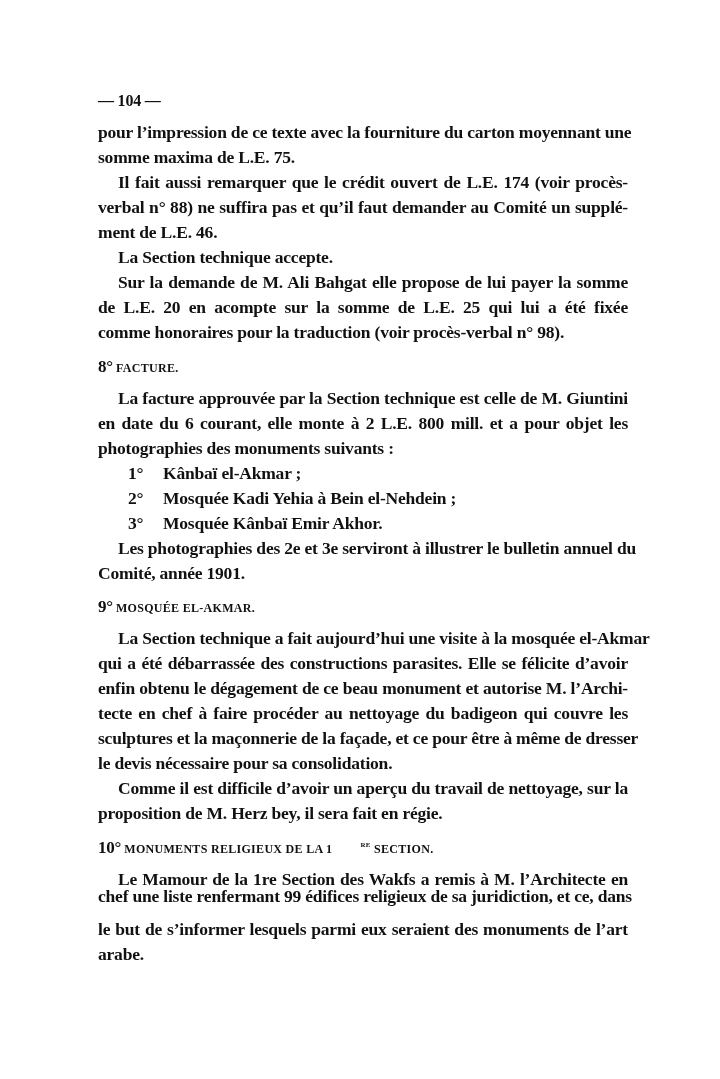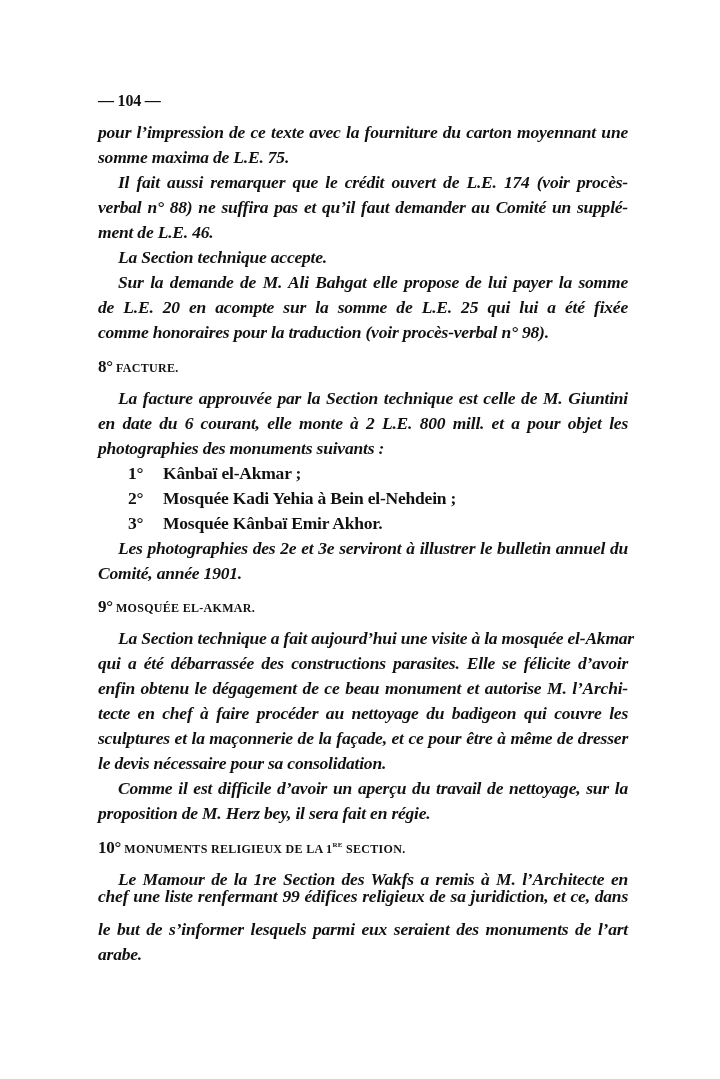--- a/index.html
+++ b/index.html
@@ -4,30 +4,30 @@
 <style>
   html, body { margin: 0; padding: 0; background: #ffffff; }
   body { width: 720px; height: 1079px; position: relative; overflow: hidden; }
   .page {
     position: absolute; left: 98px; top: 0; width: 530px;
     font-family: "Liberation Serif", "DejaVu Serif", serif;
     color: #111111; font-size: 17.5px; font-weight: bold;
     letter-spacing: -0.2px;
   }
   .folio { position: absolute; top: 92px; left: 0; width: 530px; font-size: 16px; }
-  .line { position: absolute; left: 0; width: 530px; white-space: nowrap; line-height: 22px; font-style: italic; }
+  .line { position: absolute; left: 0; width: 530px; white-space: nowrap; line-height: 22px; }
   .just { text-align: justify; text-align-last: justify; }
   .indent { padding-left: 20px; box-sizing: border-box; }
   .heading { position: absolute; left: 0; width: 530px; text-align: left; white-space: nowrap; font-size: 13px; line-height: 22px; }
   .heading .num { font-size: 17px; }
   .sc { font-variant: small-caps; letter-spacing: 0.3px; font-size: 12px; }
   .item { position: absolute; left: 0; width: 530px; white-space: nowrap; line-height: 22px; }
   .item .inum { position: absolute; left: 30px; }
   .item .itext { position: absolute; left: 65px; }
-  sup { font-size: 10px; vertical-align: 6px; line-height: 0; }
+  sup { font-size: 10px; vertical-align: 6px; line-height: 0; margin-left: 28px; }
 </style>
 </head>
 <body>
 
 <div class="page">
 
   <div class="folio">— 104 —</div>
 
   <div class="line just" style="top:121px">pour l’impression de ce texte avec la fourniture du carton moyennant une</div>
   <div class="line" style="top:146px">somme maxima de L.E. 75.</div>

